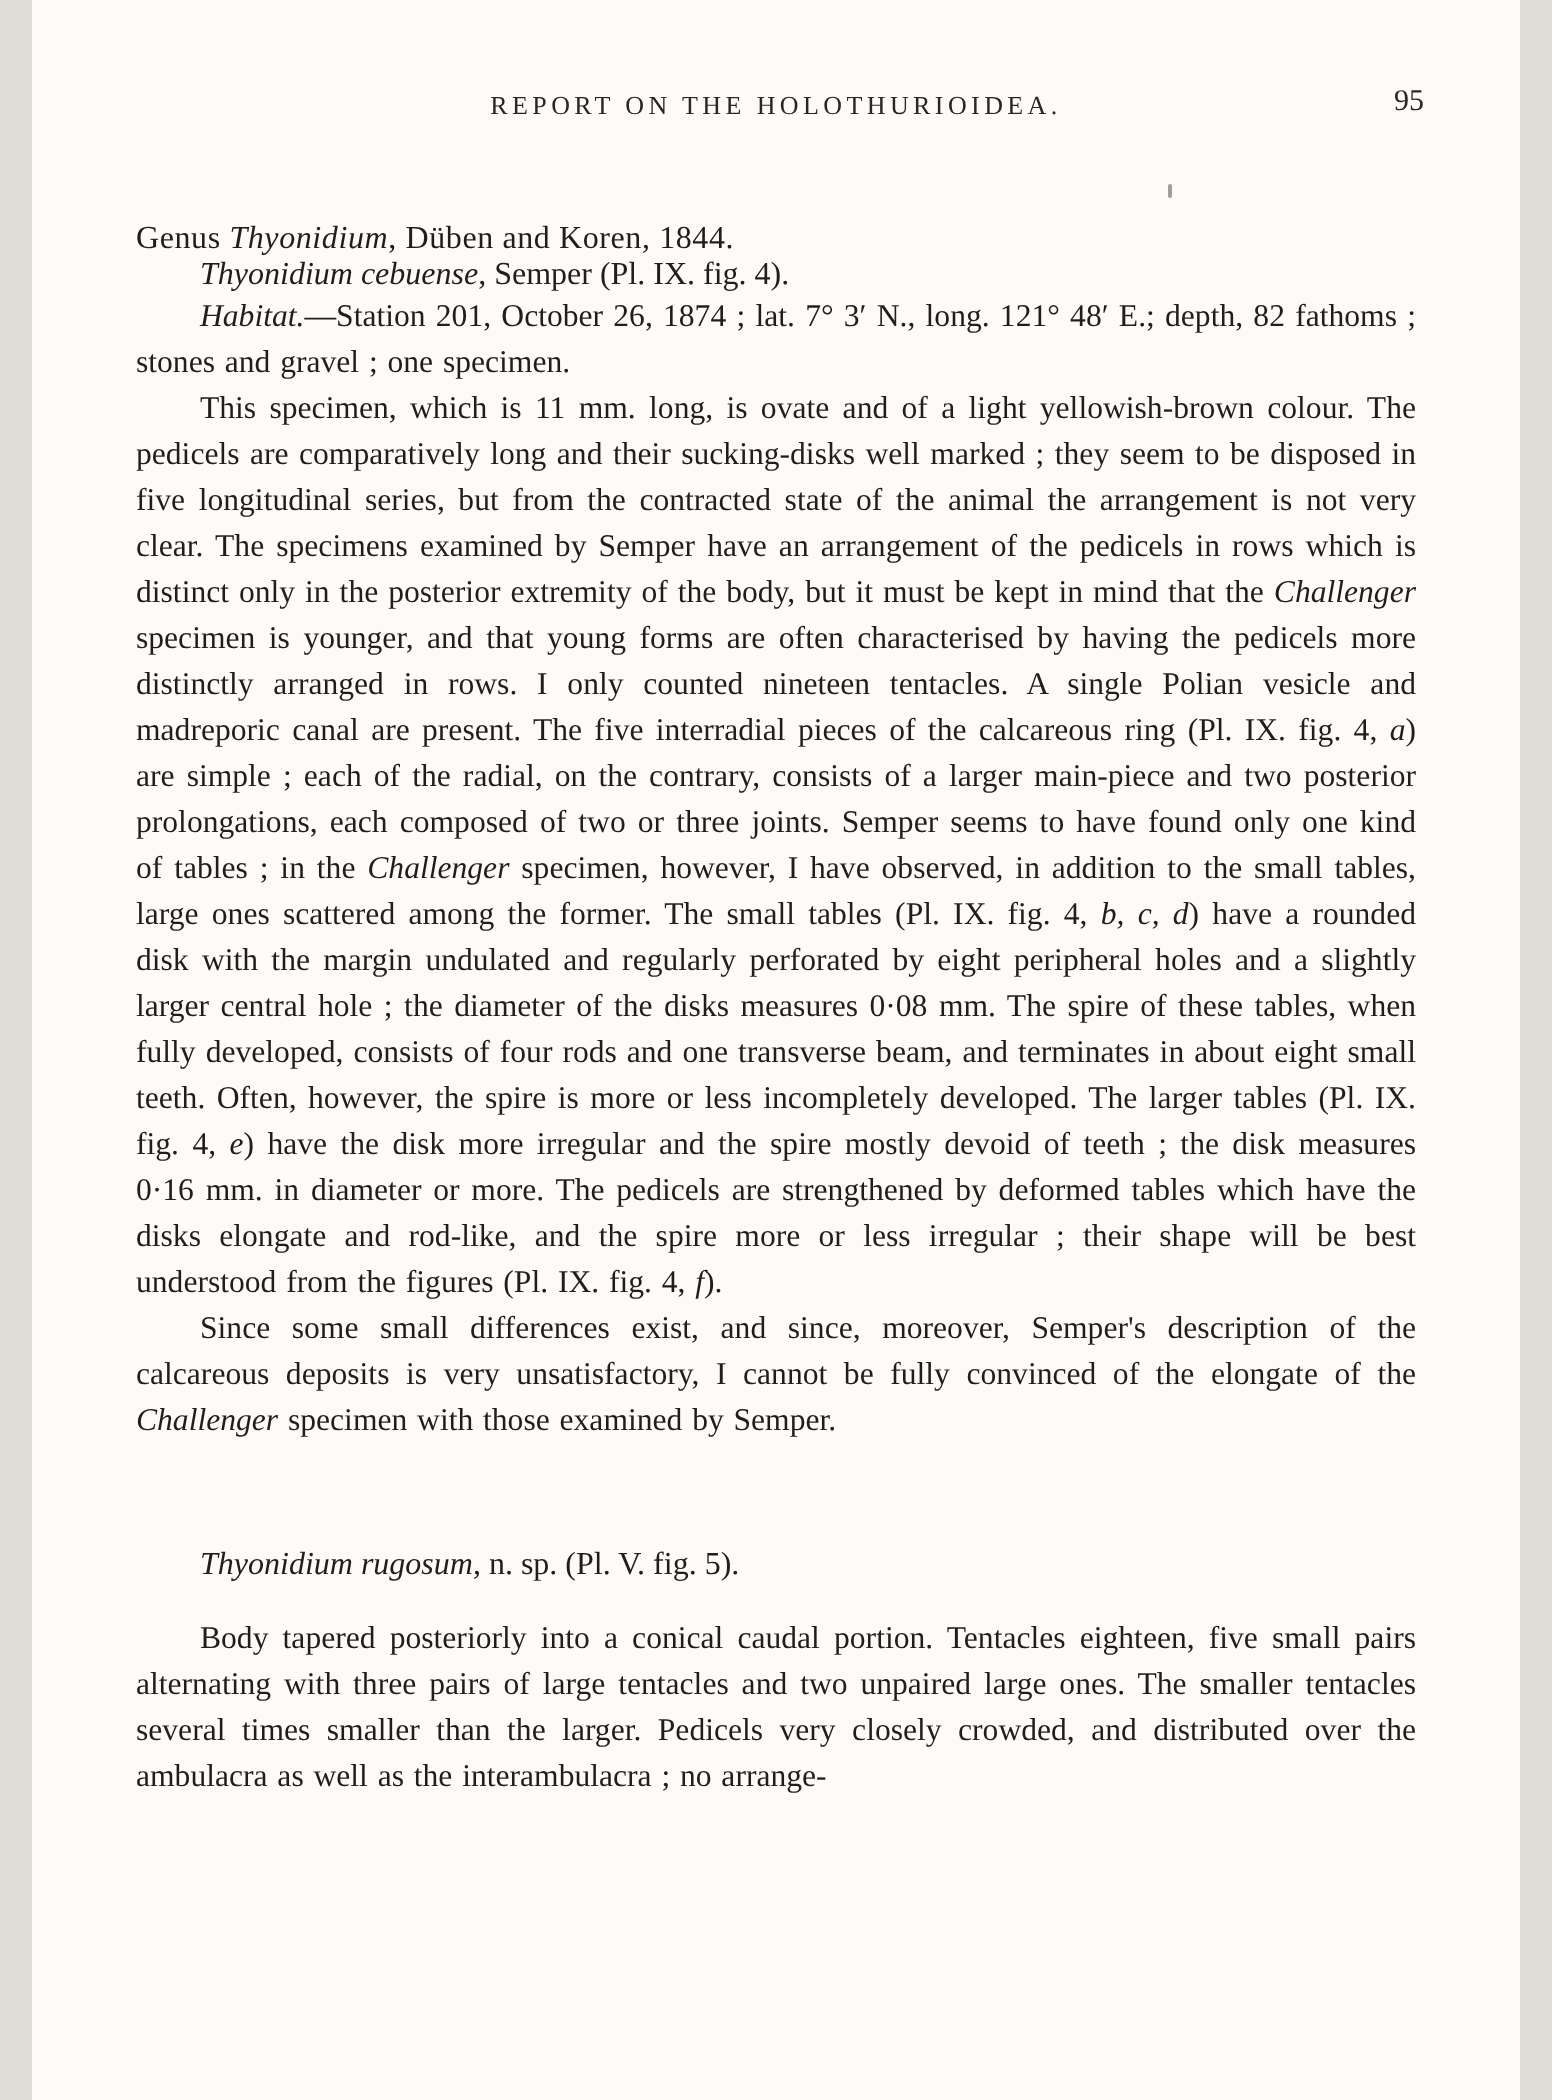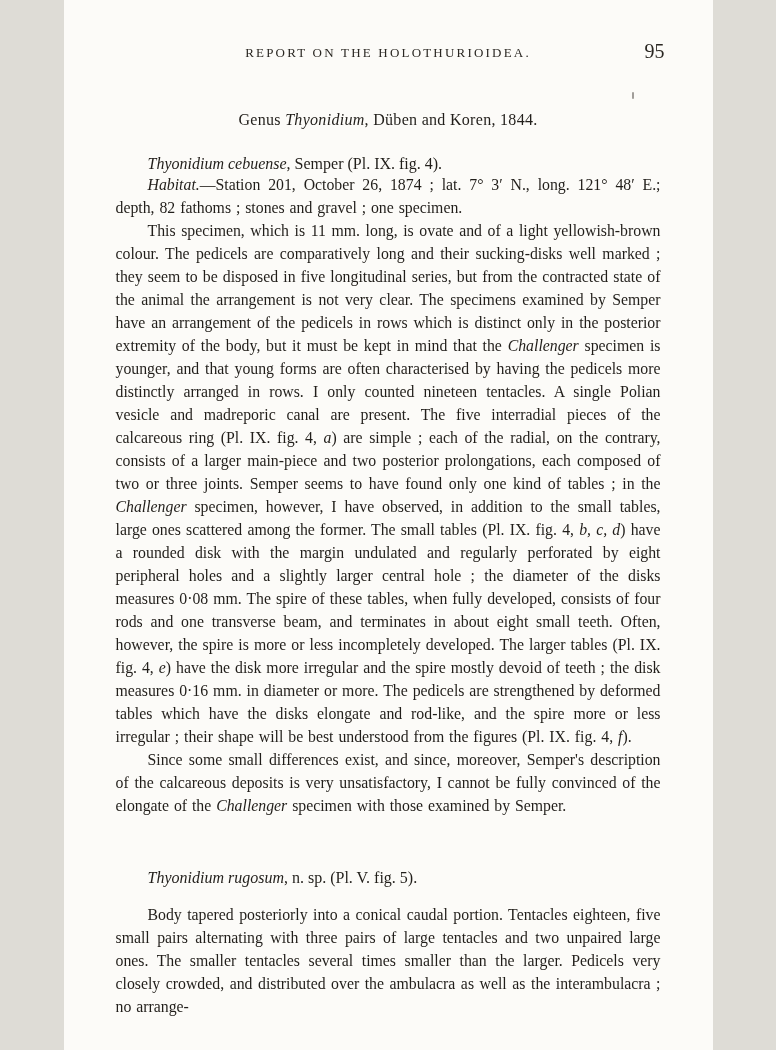--- a/index.html
+++ b/index.html
@@ -1,18 +1,18 @@
 <!DOCTYPE html>
 <html><head>
 <meta charset="utf-8">
 <style>
   * { margin: 0; padding: 0; box-sizing: border-box; }
   html, body { background: #dedcd6; }
   .page {
-    width: 649px;
+    width: 744px;
     height: 1050px;
     margin: 0 auto;
     position: relative;
     overflow: hidden;
     background: #fcfbf8;
     color: #211e1a;
     font-family: "Liberation Serif", "DejaVu Serif", serif;
   }
   .content { padding: 44px 52px 0 52px; }
   .running-header {
@@ -20,42 +20,41 @@
     text-align: center;
     font-size: 13px;
     line-height: 17px;
     letter-spacing: 2.2px;
     color: #2a2722;
   }
   .page-number {
     position: absolute;
     right: -4px;
     top: -1px;
-    font-size: 20px;
+    font-size: 15px;
     letter-spacing: 0;
   }
   .scan-mark {
     position: absolute;
     left: 568px;
     top: 92px;
     width: 2px;
     height: 7px;
     background: #55504a;
     opacity: 0.55;
     border-radius: 1px;
   }
   .genus-heading {
     margin-top: 50px;
-    text-align: center;
+    text-align: left;
     font-size: 16px;
     font-weight: normal;
     letter-spacing: 0.3px;
   }
   .species-heading {
-    margin-top: 26px;
     font-size: 16px;
     text-indent: 32px;
   }
   .species-heading.rugosum {
     margin-top: 52px;
     margin-bottom: 16px;
   }
   .para {
     font-size: 15.8px;
     line-height: 23px;

